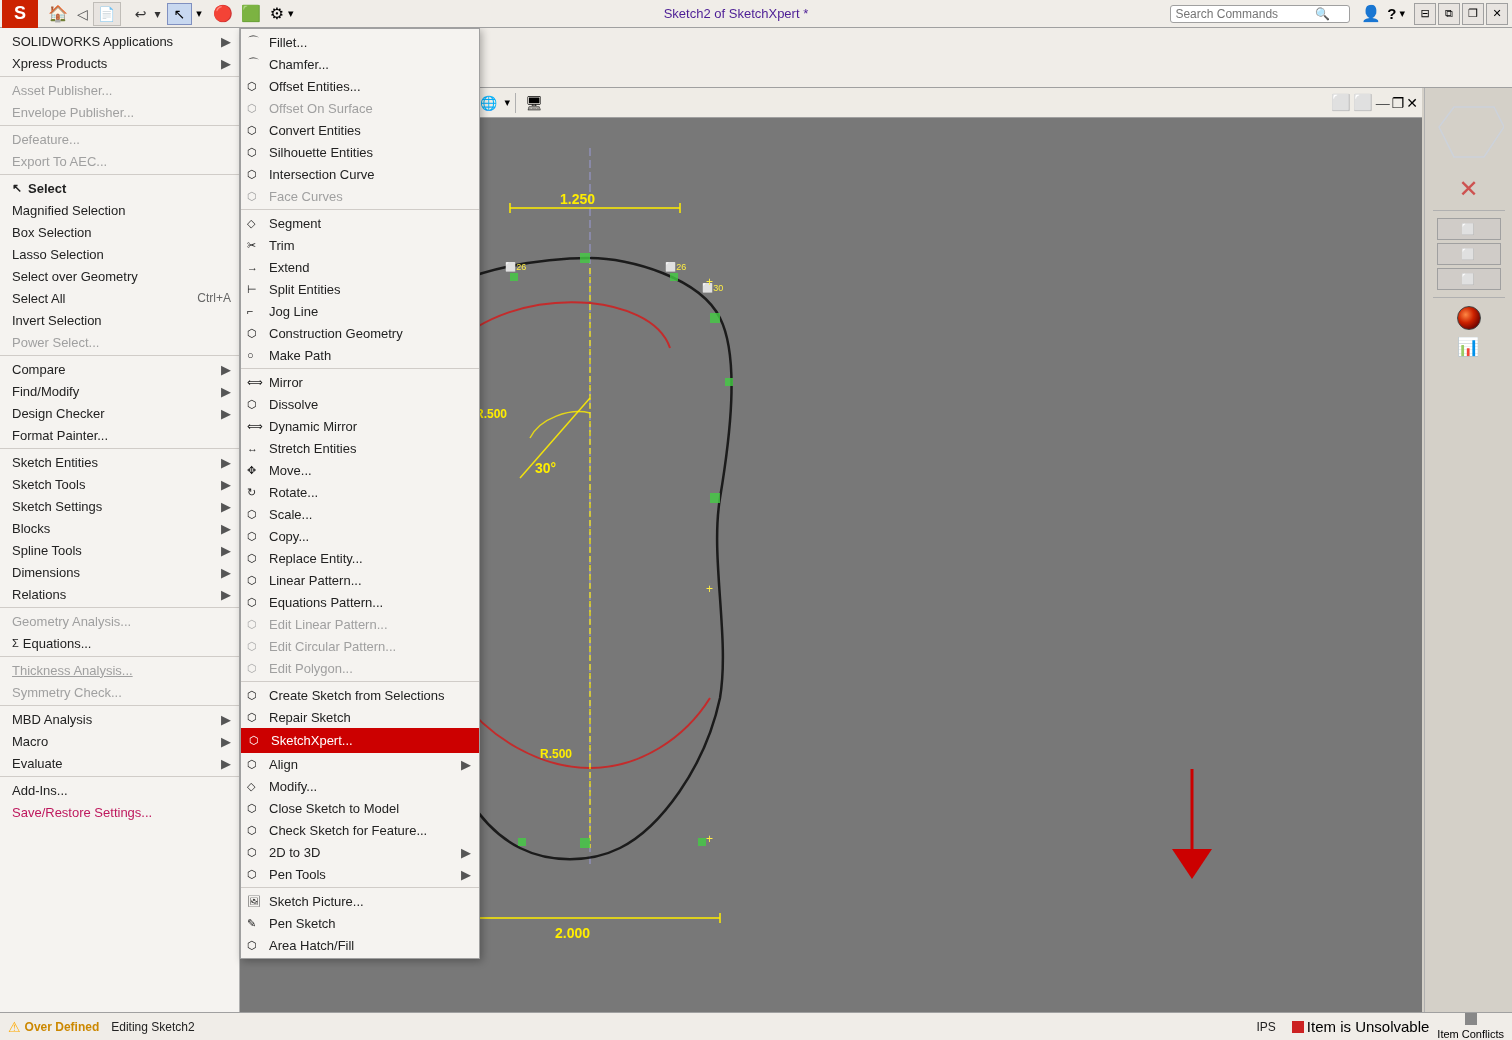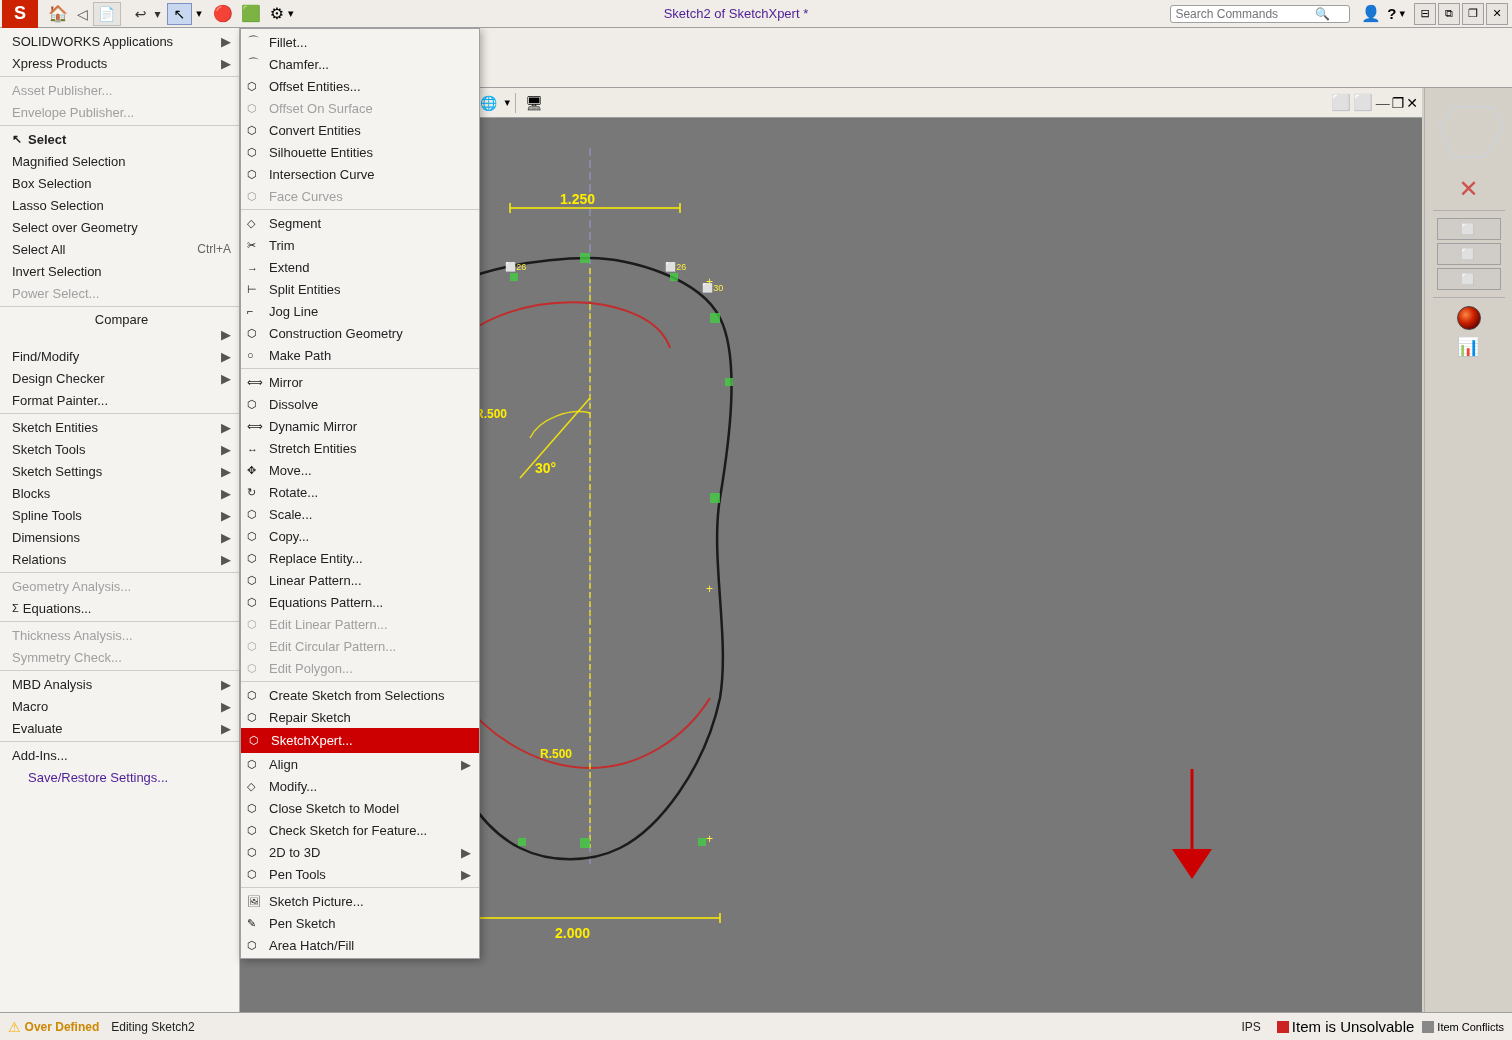--- a/index.html
+++ b/index.html
@@ -194,20 +194,28 @@
 
       <div style="padding:2px 0;border-bottom:1px solid #d0ccc8;">
         <div style="display:flex;align-items:center;padding:3px 8px 3px 12px;cursor:pointer;min-height:22px;color:#a0a0a0;font-size:13px;">
           <span>Asset Publisher...</span>
         </div>
         <div style="display:flex;align-items:center;padding:3px 8px 3px 12px;cursor:pointer;min-height:22px;color:#a0a0a0;font-size:13px;">
           <span>Envelope Publisher...</span>
         </div>
       </div>
 
+      <div style="padding:2px 0;border-bottom:1px solid #d0ccc8;">
+        <div style="display:flex;align-items:center;padding:3px 8px 3px 12px;cursor:pointer;min-height:22px;color:#a0a0a0;font-size:13px;">
+          <span>Defeature...</span>
+        </div>
+        <div style="display:flex;align-items:center;padding:3px 8px 3px 12px;cursor:pointer;min-height:22px;color:#a0a0a0;font-size:13px;">
+          <span>Export To AEC...</span>
+        </div>
+      </div>
 
       <div style="padding:2px 0;border-bottom:1px solid #d0ccc8;">
         <div style="display:flex;align-items:center;padding:3px 8px 3px 12px;cursor:pointer;min-height:22px;color:#222;font-size:13px;font-weight:bold;">
           <span style="margin-right:6px;font-size:12px;">↖</span>
           <span>Select</span>
         </div>
         <div style="display:flex;align-items:center;padding:3px 8px 3px 12px;cursor:pointer;min-height:22px;color:#222;font-size:13px;">
           <span>Magnified Selection</span>
         </div>
         <div style="display:flex;align-items:center;padding:3px 8px 3px 12px;cursor:pointer;min-height:22px;color:#222;font-size:13px;">
@@ -225,21 +233,21 @@
         </div>
         <div style="display:flex;align-items:center;padding:3px 8px 3px 12px;cursor:pointer;min-height:22px;color:#222;font-size:13px;">
           <span>Invert Selection</span>
         </div>
         <div style="display:flex;align-items:center;padding:3px 8px 3px 12px;cursor:pointer;min-height:22px;color:#a0a0a0;font-size:13px;">
           <span>Power Select...</span>
         </div>
       </div>
 
       <div style="padding:2px 0;border-bottom:1px solid #d0ccc8;">
-        <div style="display:flex;align-items:center;padding:3px 8px 3px 12px;cursor:pointer;min-height:22px;color:#222;font-size:13px;flex-direction:column;">
+        <div style="display:flex;align-items:center;padding:3px 8px 3px 12px;cursor:pointer;min-height:22px;color:#222;font-size:13px;">
           <span>Compare</span>
           <span style="margin-left:auto;color:#555;">▶</span>
         </div>
         <div style="display:flex;align-items:center;padding:3px 8px 3px 12px;cursor:pointer;min-height:22px;color:#222;font-size:13px;">
           <span>Find/Modify</span>
           <span style="margin-left:auto;color:#555;">▶</span>
         </div>
         <div style="display:flex;align-items:center;padding:3px 8px 3px 12px;cursor:pointer;min-height:22px;color:#222;font-size:13px;">
           <span>Design Checker</span>
           <span style="margin-left:auto;color:#555;">▶</span>
@@ -284,21 +292,21 @@
         <div style="display:flex;align-items:center;padding:3px 8px 3px 12px;cursor:pointer;min-height:22px;color:#a0a0a0;font-size:13px;">
           <span>Geometry Analysis...</span>
         </div>
         <div style="display:flex;align-items:center;padding:3px 8px 3px 12px;cursor:pointer;min-height:22px;color:#222;font-size:13px;">
           <span style="margin-right:4px;font-size:11px;">Σ</span>
           <span>Equations...</span>
         </div>
       </div>
 
       <div style="padding:2px 0;border-bottom:1px solid #d0ccc8;">
-        <div style="display:flex;align-items:center;padding:3px 8px 3px 12px;cursor:pointer;min-height:22px;color:#a0a0a0;font-size:13px;">
+        <div style="display:flex;align-items:center;padding:3px 8px 3px 12px;cursor:pointer;min-height:22px;color:#a0a0a0;font-size:13px;text-decoration:underline;">
           <span>Thickness Analysis...</span>
         </div>
         <div style="display:flex;align-items:center;padding:3px 8px 3px 12px;cursor:pointer;min-height:22px;color:#a0a0a0;font-size:13px;">
           <span>Symmetry Check...</span>
         </div>
       </div>
 
       <div style="padding:2px 0;border-bottom:1px solid #d0ccc8;">
         <div style="display:flex;align-items:center;padding:3px 8px 3px 12px;cursor:pointer;min-height:22px;color:#222;font-size:13px;">
           <span>MBD Analysis</span>
@@ -311,21 +319,21 @@
         <div style="display:flex;align-items:center;padding:3px 8px 3px 12px;cursor:pointer;min-height:22px;color:#222;font-size:13px;">
           <span>Evaluate</span>
           <span style="margin-left:auto;color:#555;">▶</span>
         </div>
       </div>
 
       <div style="padding:2px 0;">
         <div style="display:flex;align-items:center;padding:3px 8px 3px 12px;cursor:pointer;min-height:22px;color:#222;font-size:13px;">
           <span>Add-Ins...</span>
         </div>
-        <div style="display:flex;align-items:center;padding:3px 8px 3px 12px;cursor:pointer;min-height:22px;color:#4c1d95;font-size:13px;margin-left:16px;">
+        <div style="display:flex;align-items:center;padding:3px 8px 3px 12px;cursor:pointer;min-height:22px;color:#be185d;font-size:13px;">
           <span>Save/Restore Settings...</span>
         </div>
       </div>
     </div>
   </div>
 
   <div style="position:absolute;left:240px;top:28px;width:240px;background:#f5f3f0;border:1px solid #a0a0a0;box-shadow:2px 2px 8px rgba(0,0,0,0.3);z-index:260;font-size:13px;height:auto;max-height:960px;overflow-y:auto;">
 
     <div style="padding:2px 0;border-bottom:1px solid #d0ccc8;">
       <div style="display:flex;align-items:center;padding:3px 8px 3px 28px;cursor:pointer;min-height:22px;color:#222;position:relative;">
@@ -541,20 +549,20 @@
     <span style="color:#ffaa00;margin-right:4px;font-size:14px;">⚠</span>
     <span style="color:#cc8800;font-weight:bold;margin-right:12px;">Over Defined</span>
     <span style="color:#222;margin-right:auto;">Editing Sketch2</span>
     <span style="color:#222;margin-right:16px;">IPS</span>
 
     <div style="display:flex;align-items:center;gap:8px;">
       <div style="display:flex;align-items:center;gap:3px;font-size:15px;">
         <div style="width:12px;height:12px;background:#cc2222;"></div>
         <span>Item is Unsolvable</span>
       </div>
-      <div style="display:flex;align-items:center;gap:3px;font-size:11px;">
+      <div style="display:flex;align-items:center;gap:3px;font-size:11px;flex-direction:column;">
         <div style="width:12px;height:12px;background:#888888;"></div>
         <span>Item Conflicts</span>
       </div>
     </div>
   </div>
 
 </div>
 
 </body></html>

